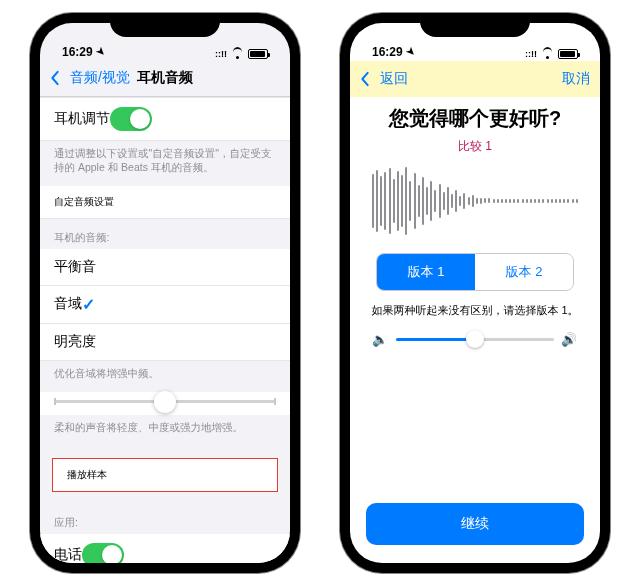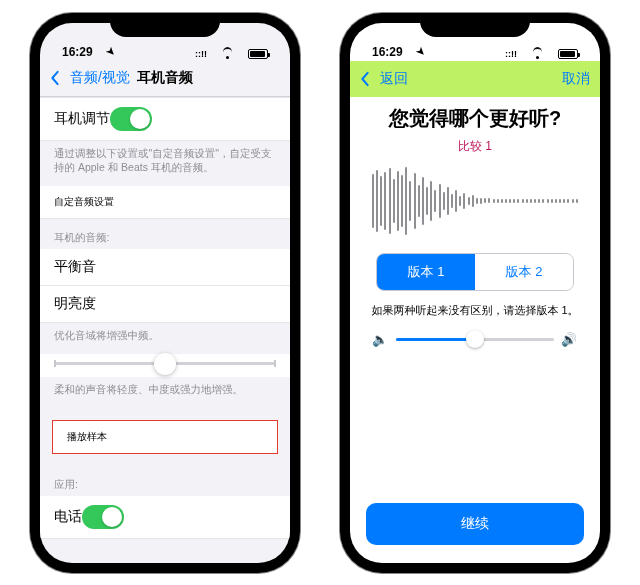--- a/index.html
+++ b/index.html
@@ -2,30 +2,30 @@
 <html><head>
 <meta charset="utf-8">
 <style>
   *{box-sizing:border-box;margin:0;padding:0;font-family:-apple-system,BlinkMacSystemFont,"PingFang SC","Helvetica Neue",sans-serif;}
   body{background:#fff;width:640px;height:585px;display:flex;justify-content:center;align-items:center;gap:40px;}
   .phone{width:270px;height:560px;background:#000;border-radius:42px;padding:10px;position:relative;box-shadow:0 0 0 1px #888;}
   .screen{width:100%;height:100%;border-radius:32px;overflow:hidden;background:#f2f2f7;position:relative;}
   .screen.white{background:#fff;}
   .notch{position:absolute;top:0;left:50%;transform:translateX(-50%);width:110px;height:24px;background:#000;border-radius:0 0 16px 16px;z-index:10;}
   .statusbar{height:38px;display:flex;justify-content:space-between;align-items:flex-end;padding:0 22px 2px;font-size:12px;font-weight:600;}
-  .statusbar .left,.statusbar .right{display:flex;align-items:center;gap:14px;}
+  .statusbar .left,.statusbar .right{display:flex;align-items:center;gap:4px;}
   .wifi{position:relative;width:13px;height:10px;}
   .wifi::before{content:"";position:absolute;bottom:0;left:5px;width:3px;height:3px;background:#000;border-radius:50%;}
   .wifi::after{content:"";position:absolute;bottom:1px;left:2px;width:9px;height:9px;border:2px solid #000;border-bottom:none;border-left:none;border-right:none;border-radius:50% 50% 0 0;opacity:.95;}
   .battery{width:20px;height:10px;border:1px solid #000;border-radius:2px;position:relative;}
   .battery::before{content:"";position:absolute;top:1px;left:1px;width:15px;height:6px;background:#000;border-radius:1px;}
   .battery::after{content:"";position:absolute;right:-3px;top:3px;width:2px;height:4px;background:#000;border-radius:0 1px 1px 0;}
   
   .navbar{height:36px;background:#f2f2f7;display:flex;align-items:center;padding:0 10px;position:relative;border-bottom:.5px solid #d1d1d6;}
-  .navbar.white{background:#bef264;border-bottom:none;}
+  .navbar.white{background:#fef9c3;border-bottom:none;}
   .back{color:#007aff;font-size:14px;display:flex;align-items:center;gap:10px;}
   .back svg{width:10px;height:16px;}
   .navtitle{position:absolute;left:50%;transform:translateX(-50%);font-weight:600;font-size:14px;}
   .navright{margin-left:auto;color:#007aff;font-size:14px;}
   
   .list{overflow-y:auto;height:calc(100% - 74px);}
   .cell{background:#fff;padding:9px 14px;display:flex;align-items:center;border-bottom:.5px solid #e5e5ea;font-size:14px;}
   .cell:first-child{border-top:.5px solid #e5e5ea;}
   .cell .label{color:#000;}
   .footer{padding:5px 14px 12px;font-size:10.5px;color:#8e8e93;line-height:1.35;}
@@ -96,20 +96,24 @@
       </div>
       <div class="footer">通过调整以下设置或"自定音频设置"，自定受支持的 Apple 和 Beats 耳机的音频。</div>
 
       <div class="cell">
         <span class="link-cell">自定音频设置</span>
       </div>
 
       <div class="header">耳机的音频:</div>
       <div class="cell">
         <span class="label">平衡音</span>
+      </div>
+      <div class="cell">
+        <span class="label">音域</span>
+        <span class="check">✓</span>
       </div>
       <div class="cell">
         <span class="label">明亮度</span>
       </div>
       <div class="footer">优化音域将增强中频。</div>
 
       <div class="slider-row">
         <div class="slider-track">
           <span class="tick" style="left:0"></span>
           <span class="tick" style="left:50%"></span>

